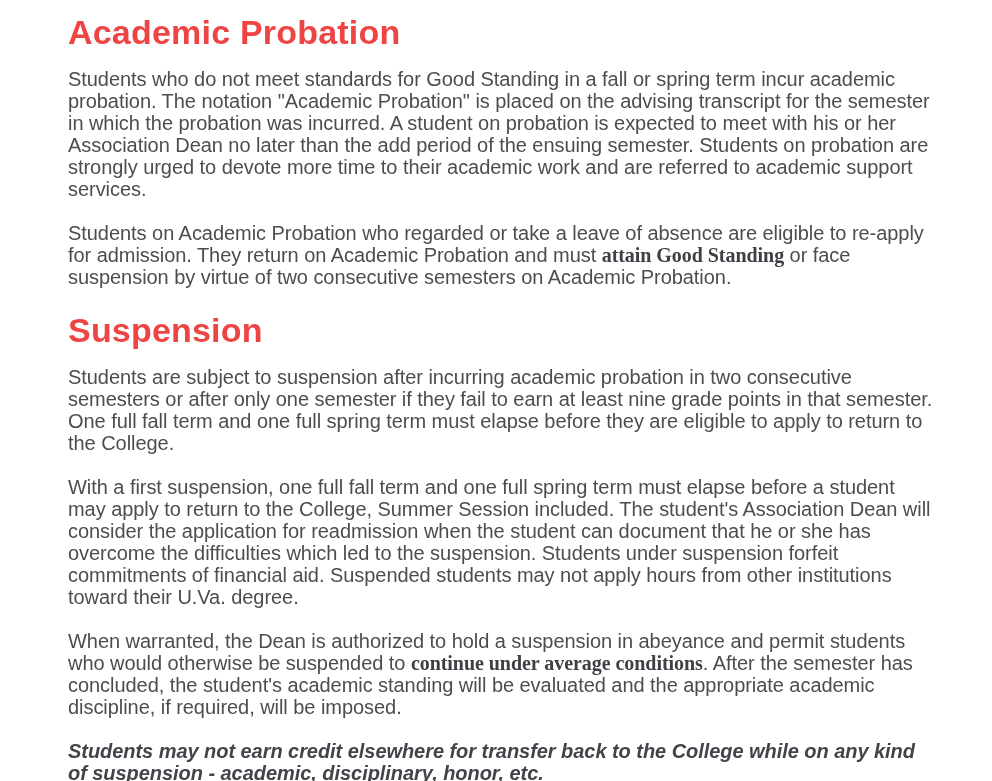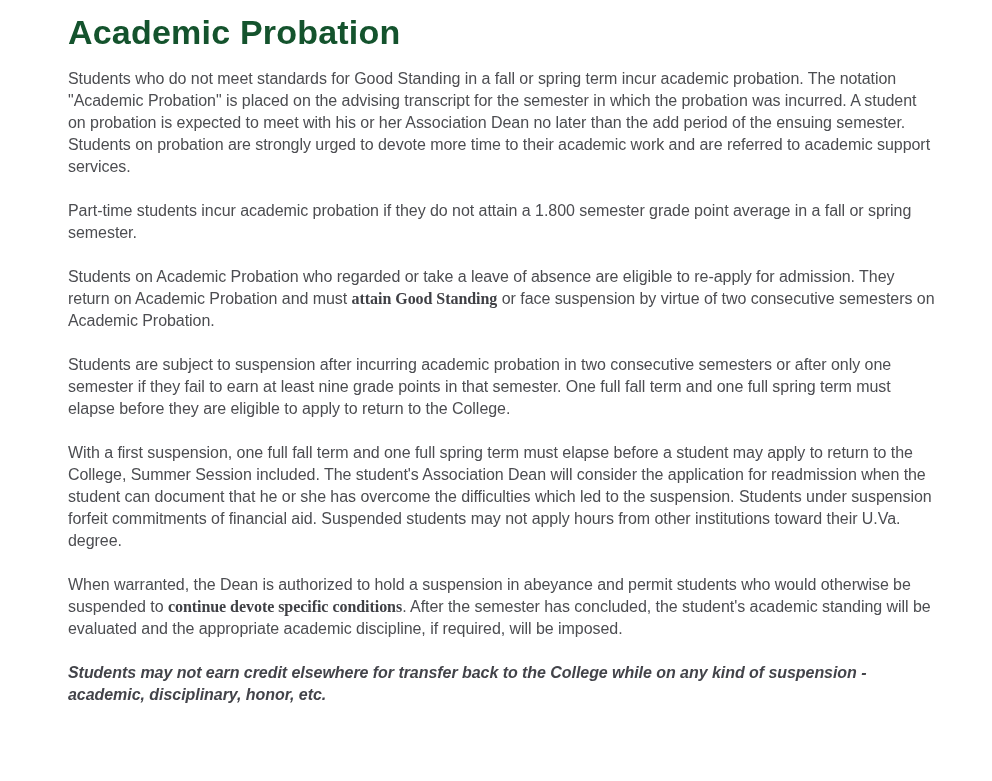--- a/index.html
+++ b/index.html
@@ -12,29 +12,29 @@
   .page {
     width: 992px;
     min-height: 781px;
     padding: 6px 57px 14px 68px;
     background: #ffffff;
   }
   h1.section-heading, h2.section-heading {
     font-size: 34px;
     line-height: 40px;
     font-weight: 700;
-    color: #14532d;
+    color: #ef4444;
     letter-spacing: 0.2px;
     margin: 6px 0 16px 0;
   }
   h2.section-heading {
     margin-top: 8px;
   }
   p.body-text {
-    font-size: 16px;
+    font-size: 20px;
     line-height: 22px;
     letter-spacing: -0.05px;
     color: #4C4D51;
     margin: 10px 0 22px 0;
   }
   p.body-text strong {
     font-weight: 700;
     color: #3F4045;
     font-family: Liberation Serif, serif;
   }
@@ -50,30 +50,30 @@
 </head>
 <body>
 
 <main class="page">
 
   <section>
     <h1 class="section-heading">Academic Probation</h1>
 
     <p class="body-text">Students who do not meet standards for Good Standing in a fall or spring term incur academic probation. The notation "Academic Probation" is placed on the advising transcript for the semester in which the probation was incurred. A student on probation is expected to meet with his or her Association Dean no later than the add period of the ensuing semester. Students on probation are strongly urged to devote more time to their academic work and are referred to academic support services.</p>
 
-    <p class="body-text">Part-time students incur academic probation if they do not attain a 1.800 semester grade point average in a fall or spring semester.</p>
 
     <p class="body-text"><span>Students on Academic Probation who regarded or take a leave of absence are eligible to re-apply for admission. They return on Academic Probation and must </span><strong>attain Good Standing</strong><span> or face suspension by virtue of two consecutive semesters on Academic Probation.</span></p>
   </section>
 
   <section>
+    <h2 class="section-heading">Suspension</h2>
 
     <p class="body-text">Students are subject to suspension after incurring academic probation in two consecutive semesters or after only one semester if they fail to earn at least nine grade points in that semester. One full fall term and one full spring term must elapse before they are eligible to apply to return to the College.</p>
 
     <p class="body-text">With a first suspension, one full fall term and one full spring term must elapse before a student may apply to return to the College, Summer Session included. The student's Association Dean will consider the application for readmission when the student can document that he or she has overcome the difficulties which led to the suspension. Students under suspension forfeit commitments of financial aid. Suspended students may not apply hours from other institutions toward their U.Va. degree.</p>
 
 
-    <p class="body-text"><span>When warranted, the Dean is authorized to hold a suspension in abeyance and permit students who would otherwise be suspended to </span><strong>continue devote specific conditions</strong><span>. After the semester has concluded, the student's academic standing will be evaluated and the appropriate academic discipline, if required, will be imposed.</span></p>
+    <p class="body-text"><span>When warranted, the Dean is authorized to hold a suspension in abeyance and permit students who would otherwise be suspended to </span><strong>continue under average conditions</strong><span>. After the semester has concluded, the student's academic standing will be evaluated and the appropriate academic discipline, if required, will be imposed.</span></p>
 
     <p class="body-text emphasis last">Students may not earn credit elsewhere for transfer back to the College while on any kind of suspension - academic, disciplinary, honor, etc.</p>
   </section>
 
 </main>
 
 </body></html>

